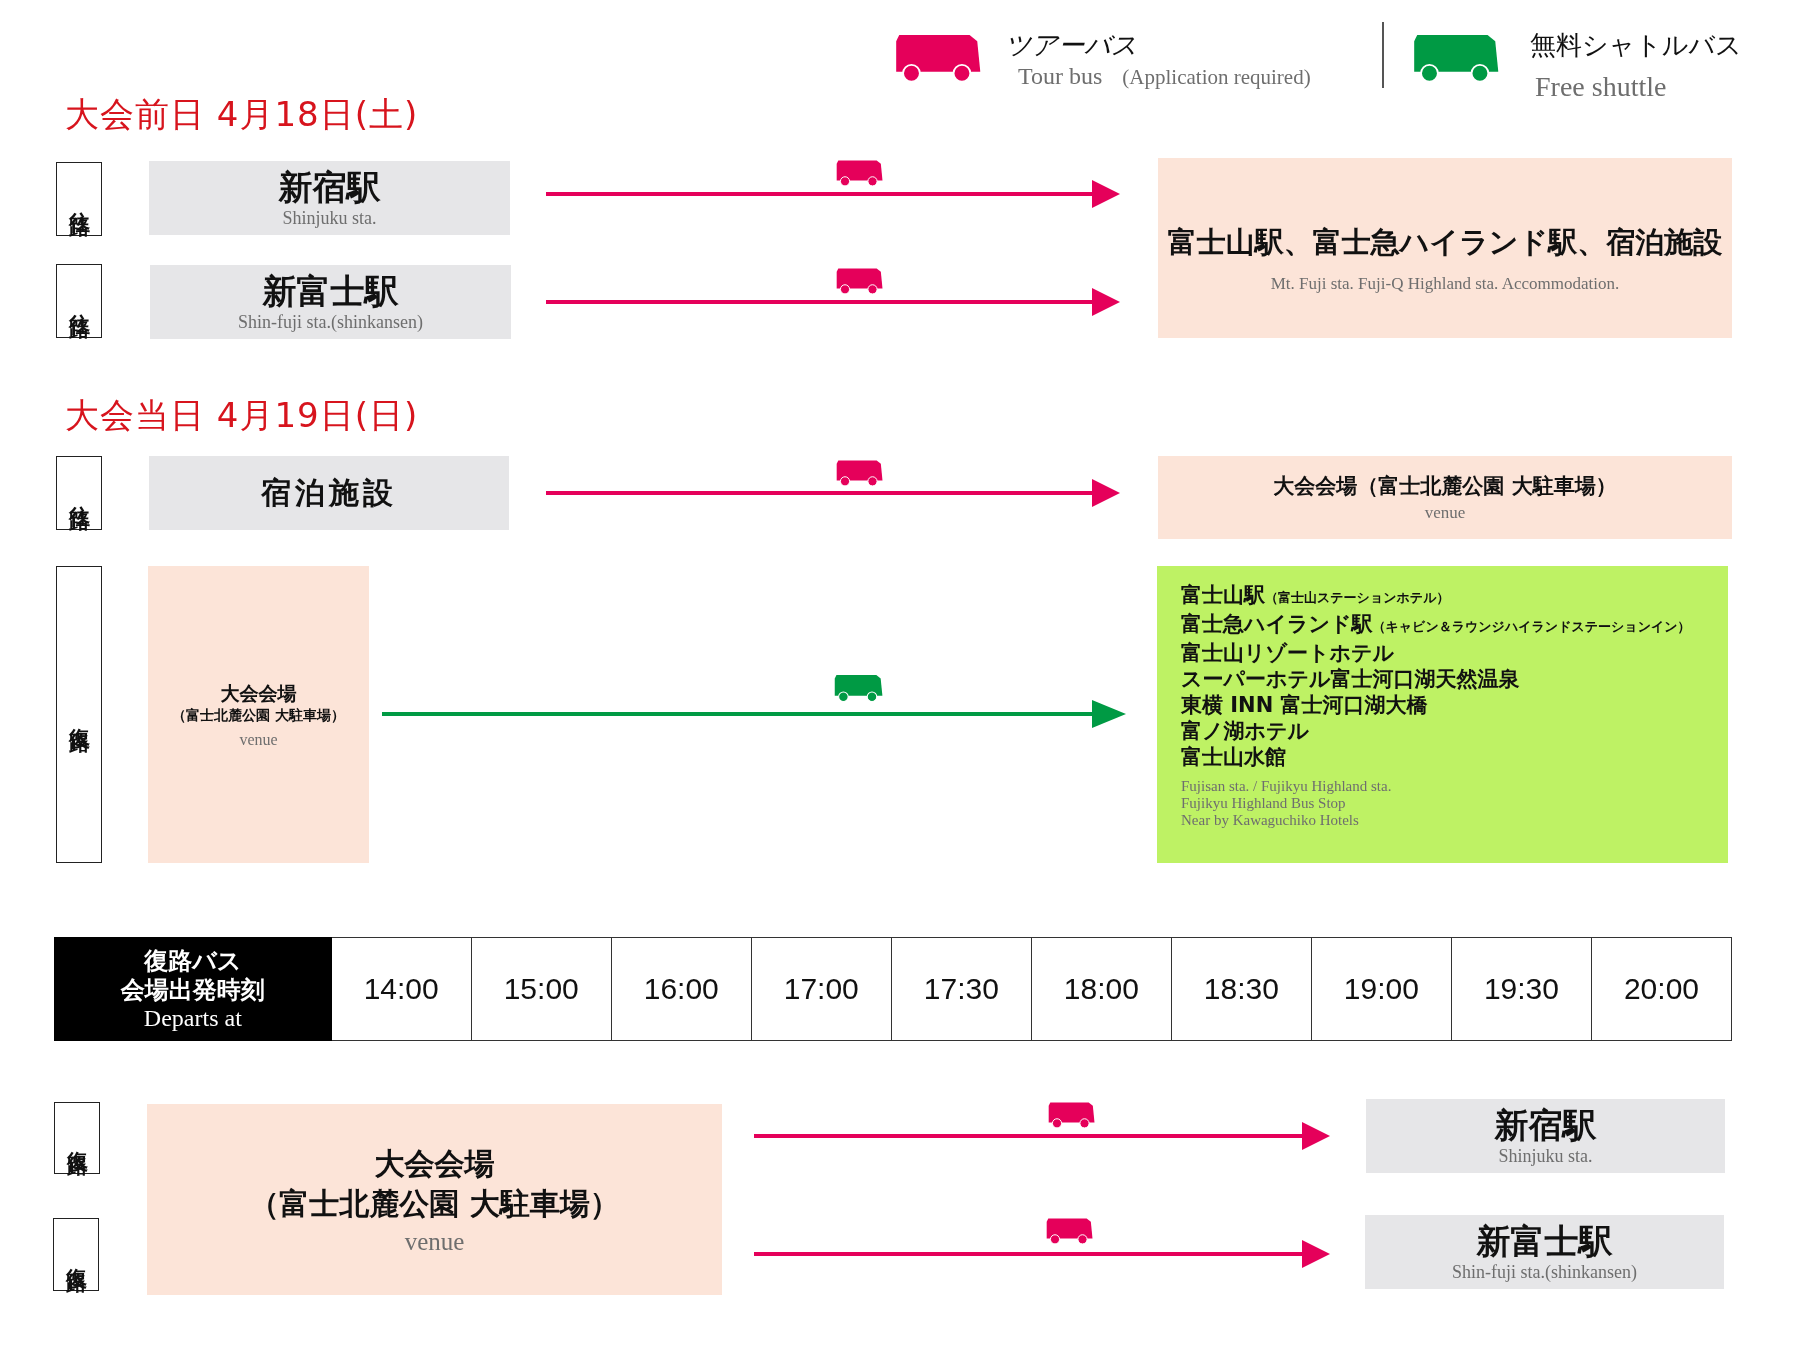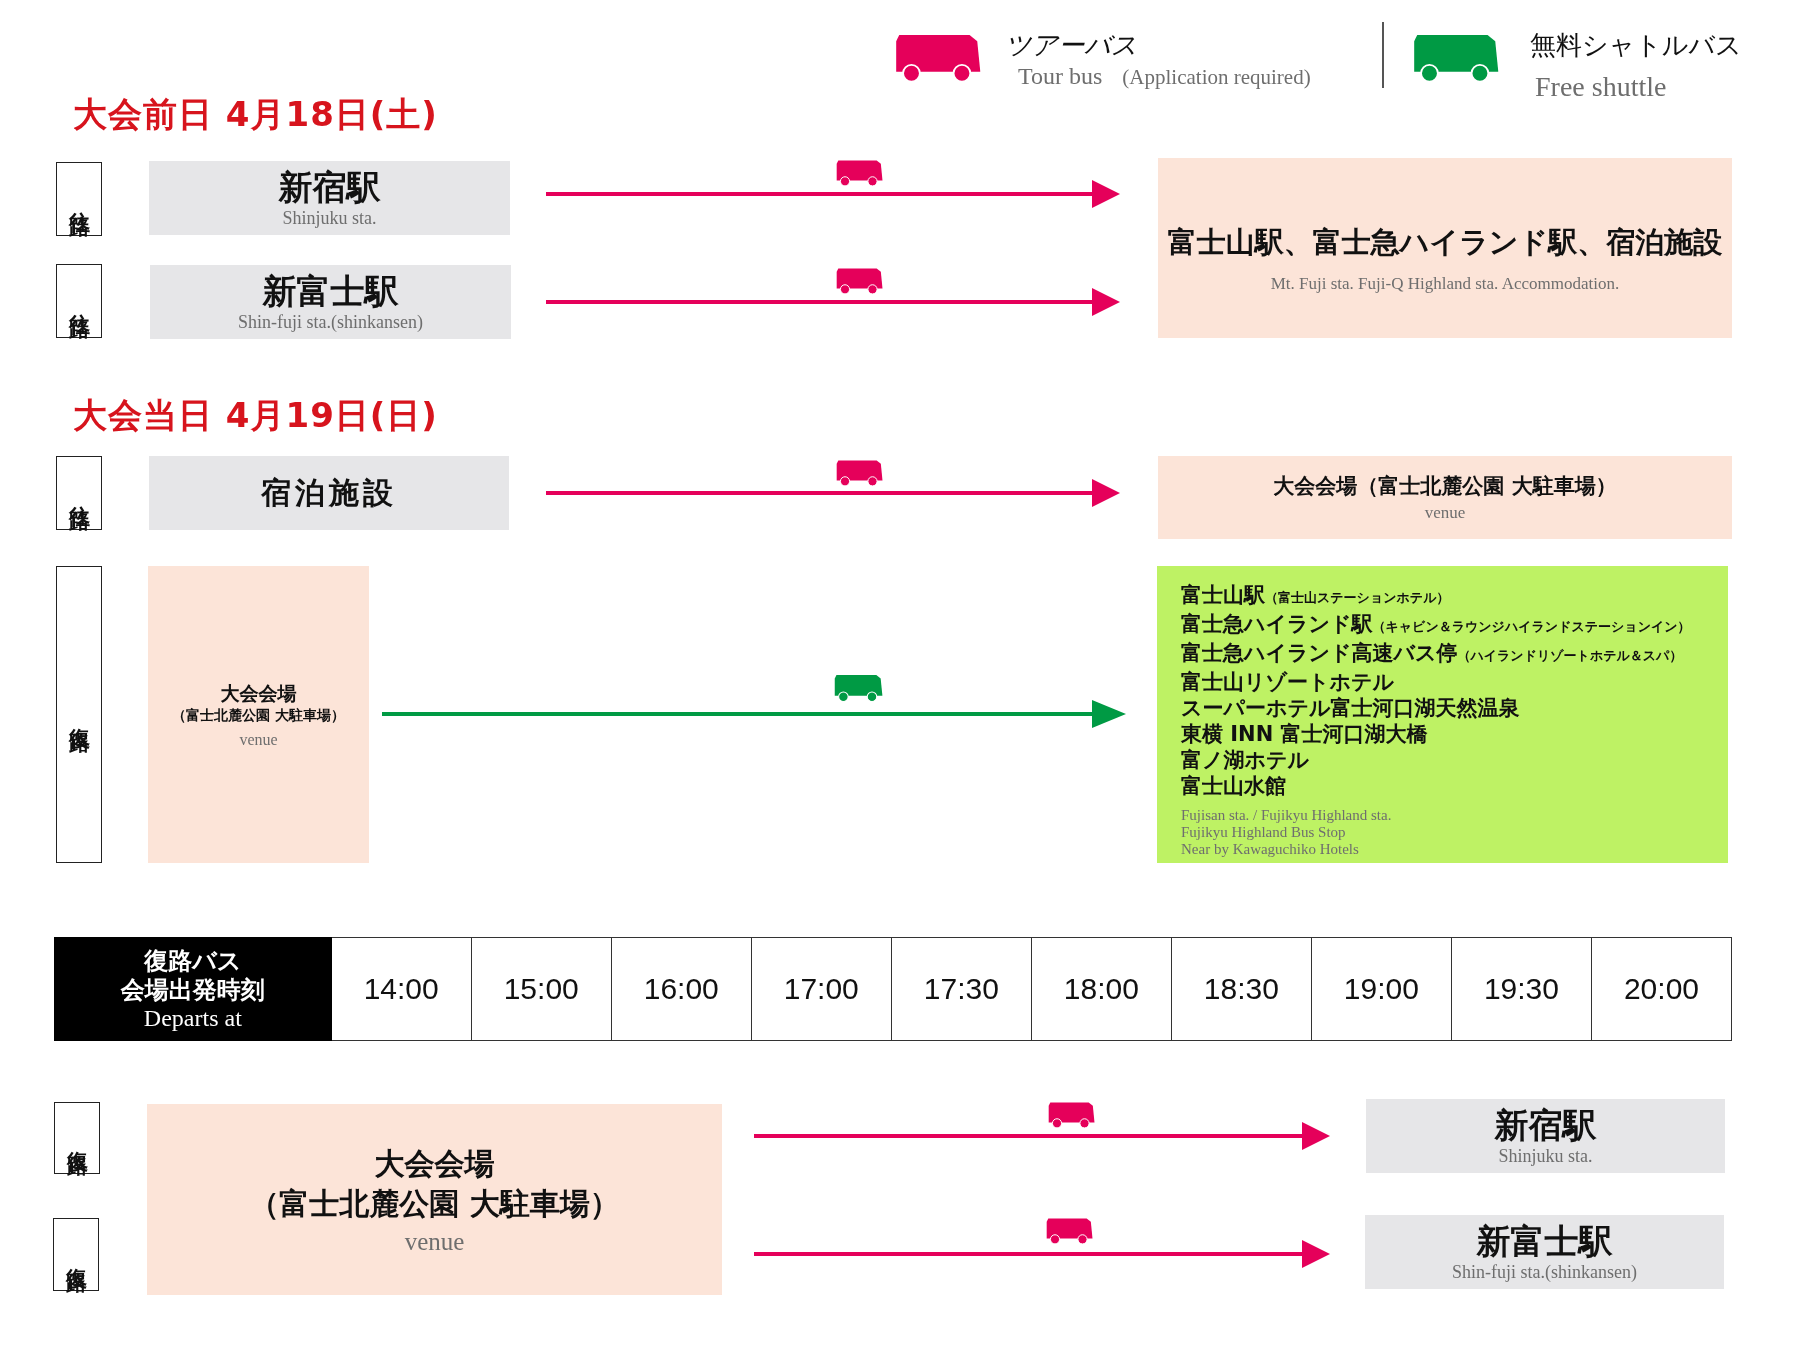--- a/index.html
+++ b/index.html
@@ -1,20 +1,20 @@
 <!DOCTYPE html>
 <html><head>
 <meta charset="utf-8">
 <style>
   html, body { margin:0; padding:0; background:#ffffff; }
   body { width:1800px; height:1366px; position:relative; overflow:hidden;
          font-family:"DejaVu Sans", sans-serif; color:#111; }
   .abs { position:absolute; }
   .serif { font-family:"Liberation Serif", "DejaVu Serif", serif; color:#6e6e6e; }
-  .heading { color:#d7141d; font-weight:bold; font-size:34px; letter-spacing:1px; white-space:nowrap;margin-left:8px; }
+  .heading { color:#d7141d; font-weight:normal; font-size:34px; letter-spacing:1px; white-space:nowrap; }
   .side { border:1.5px solid #222; background:#fff; display:flex; flex-direction:column;
           align-items:center; justify-content:center; font-weight:bold; font-size:21px; line-height:27px; box-sizing:border-box; }
   .box { display:flex; flex-direction:column; align-items:center; justify-content:center; box-sizing:border-box; text-align:center; }
   .gray { background:#e6e6e8; }
   .peach { background:#fce4d8; }
   .lilac { background:#bef264; }
   .jp-big { font-weight:bold; font-size:34px; line-height:40px; color:#111; }
   .en-sub { font-size:18px; line-height:22px; }
   .arrow { position:absolute; height:0; }
   .arrow .line { position:absolute; left:0; top:-2px; height:4px; }
@@ -130,21 +130,20 @@
     <use href="#bus-shape"></use>
   </svg>
 <div class="arrow green" style="left:382px;top:714px;width:744px;">
   <div class="line" style="width:714px;"></div>
     <div class="head" style="left:710px;"></div>
 </div>
 <div class="abs lilac" style="left:1157px;top:566px;width:571px;height:297px;box-sizing:border-box;padding:16px 0 0 24px;">
   <div class="dest-list">
     <div><span>富士山駅</span><span class="note">（富士山ステーションホテル）</span></div>
     <div><span>富士急ハイランド駅</span><span class="note">（キャビン＆ラウンジハイランドステーションイン）</span></div>
-    <div><span>富士急ハイランド高速バス停</span><span class="note">（ハイランドリゾートホテル＆スパ）</span></div>
     <div><span>富士山リゾートホテル</span></div>
     <div><span>スーパーホテル富士河口湖天然温泉</span></div>
     <div><span>東横 INN 富士河口湖大橋</span></div>
     <div><span>富ノ湖ホテル</span></div>
     <div><span>富士山水館</span></div>
   </div>
   <div class="serif dest-en" style="margin-top:8px;">
     <div>Fujisan sta. / Fujikyu Highland sta.</div>
     <div>Fujikyu Highland Bus Stop</div>
     <div>Near by Kawaguchiko Hotels</div>

